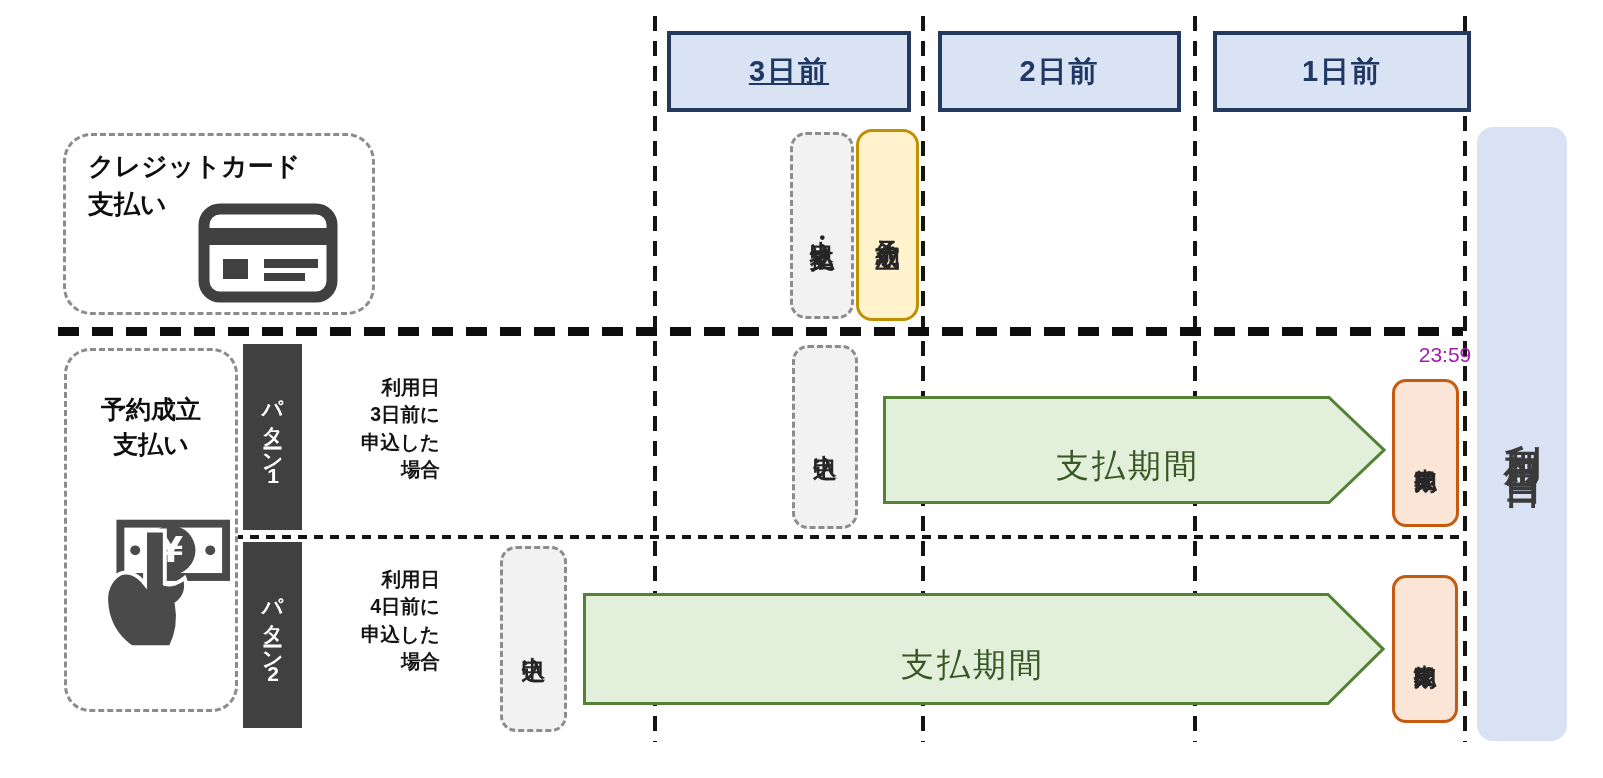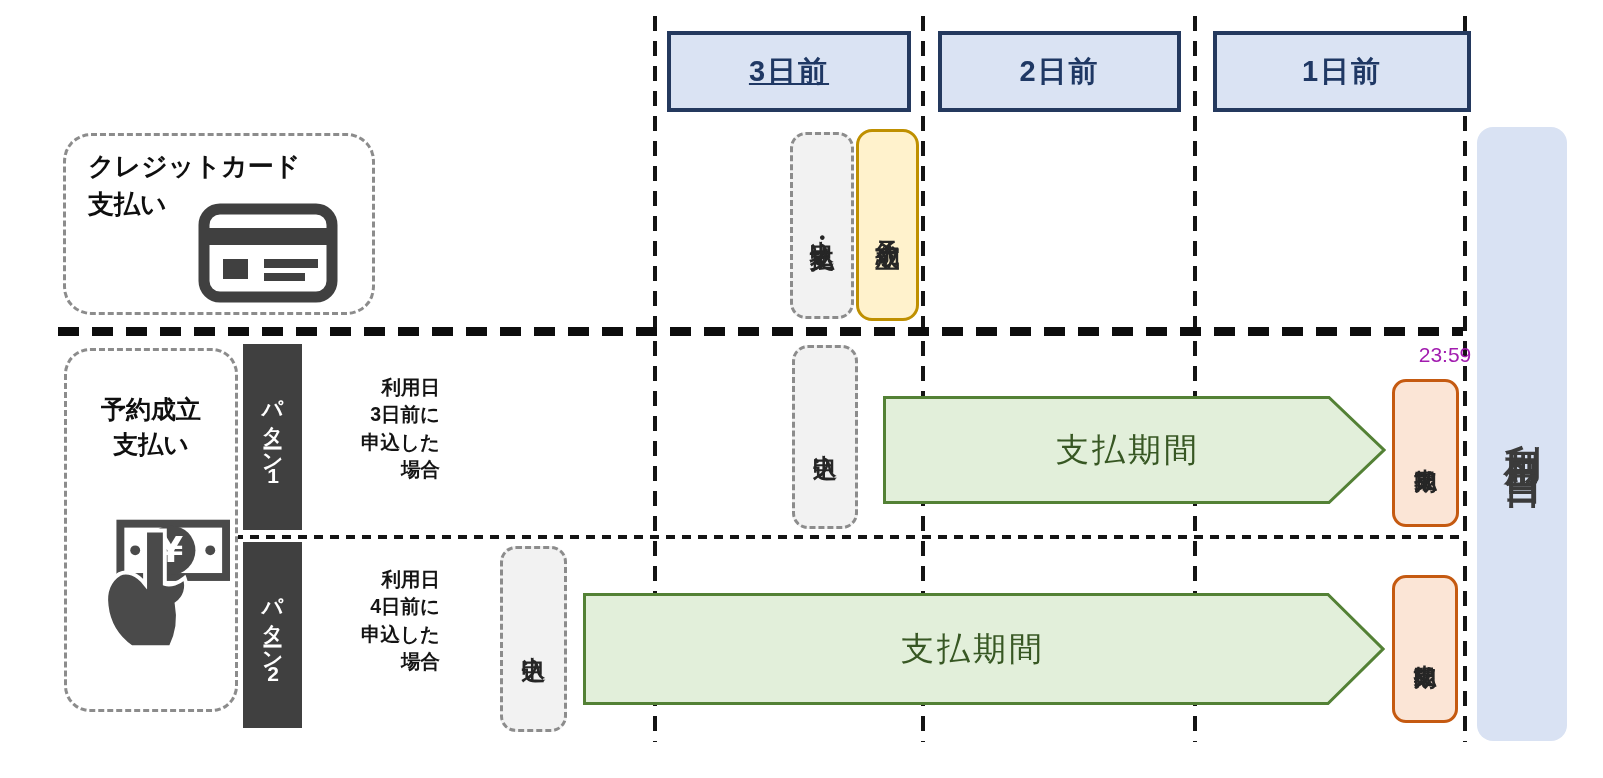--- a/index.html
+++ b/index.html
@@ -30,21 +30,21 @@
   .gray-pill{background:#f2f2f2;border:3px dashed #8c8c8c;}
   .gold-pill{background:#fff2cc;border:3px solid #bf9000;}
   .orange-pill{background:#fbe5d6;border:3px solid #c55a11;border-radius:14px;}
   .pattern-bar{position:absolute;left:243px;width:59px;background:#404040;box-sizing:border-box;
     display:flex;align-items:center;justify-content:center;}
   .pattern-bar .vtext{color:#ffffff;font-size:21px;font-weight:bold;letter-spacing:2px;}
   .pattern-desc{position:absolute;left:310px;width:130px;font-size:19.5px;font-weight:bold;
     line-height:1.4;white-space:pre-line;color:#141414;text-align:right;}
   .arrow-svg{position:absolute;}
   .arrow-label{position:absolute;display:flex;align-items:center;justify-content:center;
-    font-size:33px;color:#375723;letter-spacing:3px;}
+    font-size:33px;color:#375723;letter-spacing:3px;margin-top:16px;}
   .deadline-time{position:absolute;left:1402px;top:343px;width:86px;text-align:center;
     font-size:21px;color:#a21caf;}
   .final-day{position:absolute;left:1477px;top:127px;width:90px;height:614px;background:#d9e2f3;
     border-radius:16px;display:flex;align-items:center;justify-content:center;}
   .final-day .vtext{font-size:37px;font-weight:bold;color:#3b3b3b;letter-spacing:8px;}
   .icon-abs{position:absolute;}
 </style>
 </head>
 <body>
 

